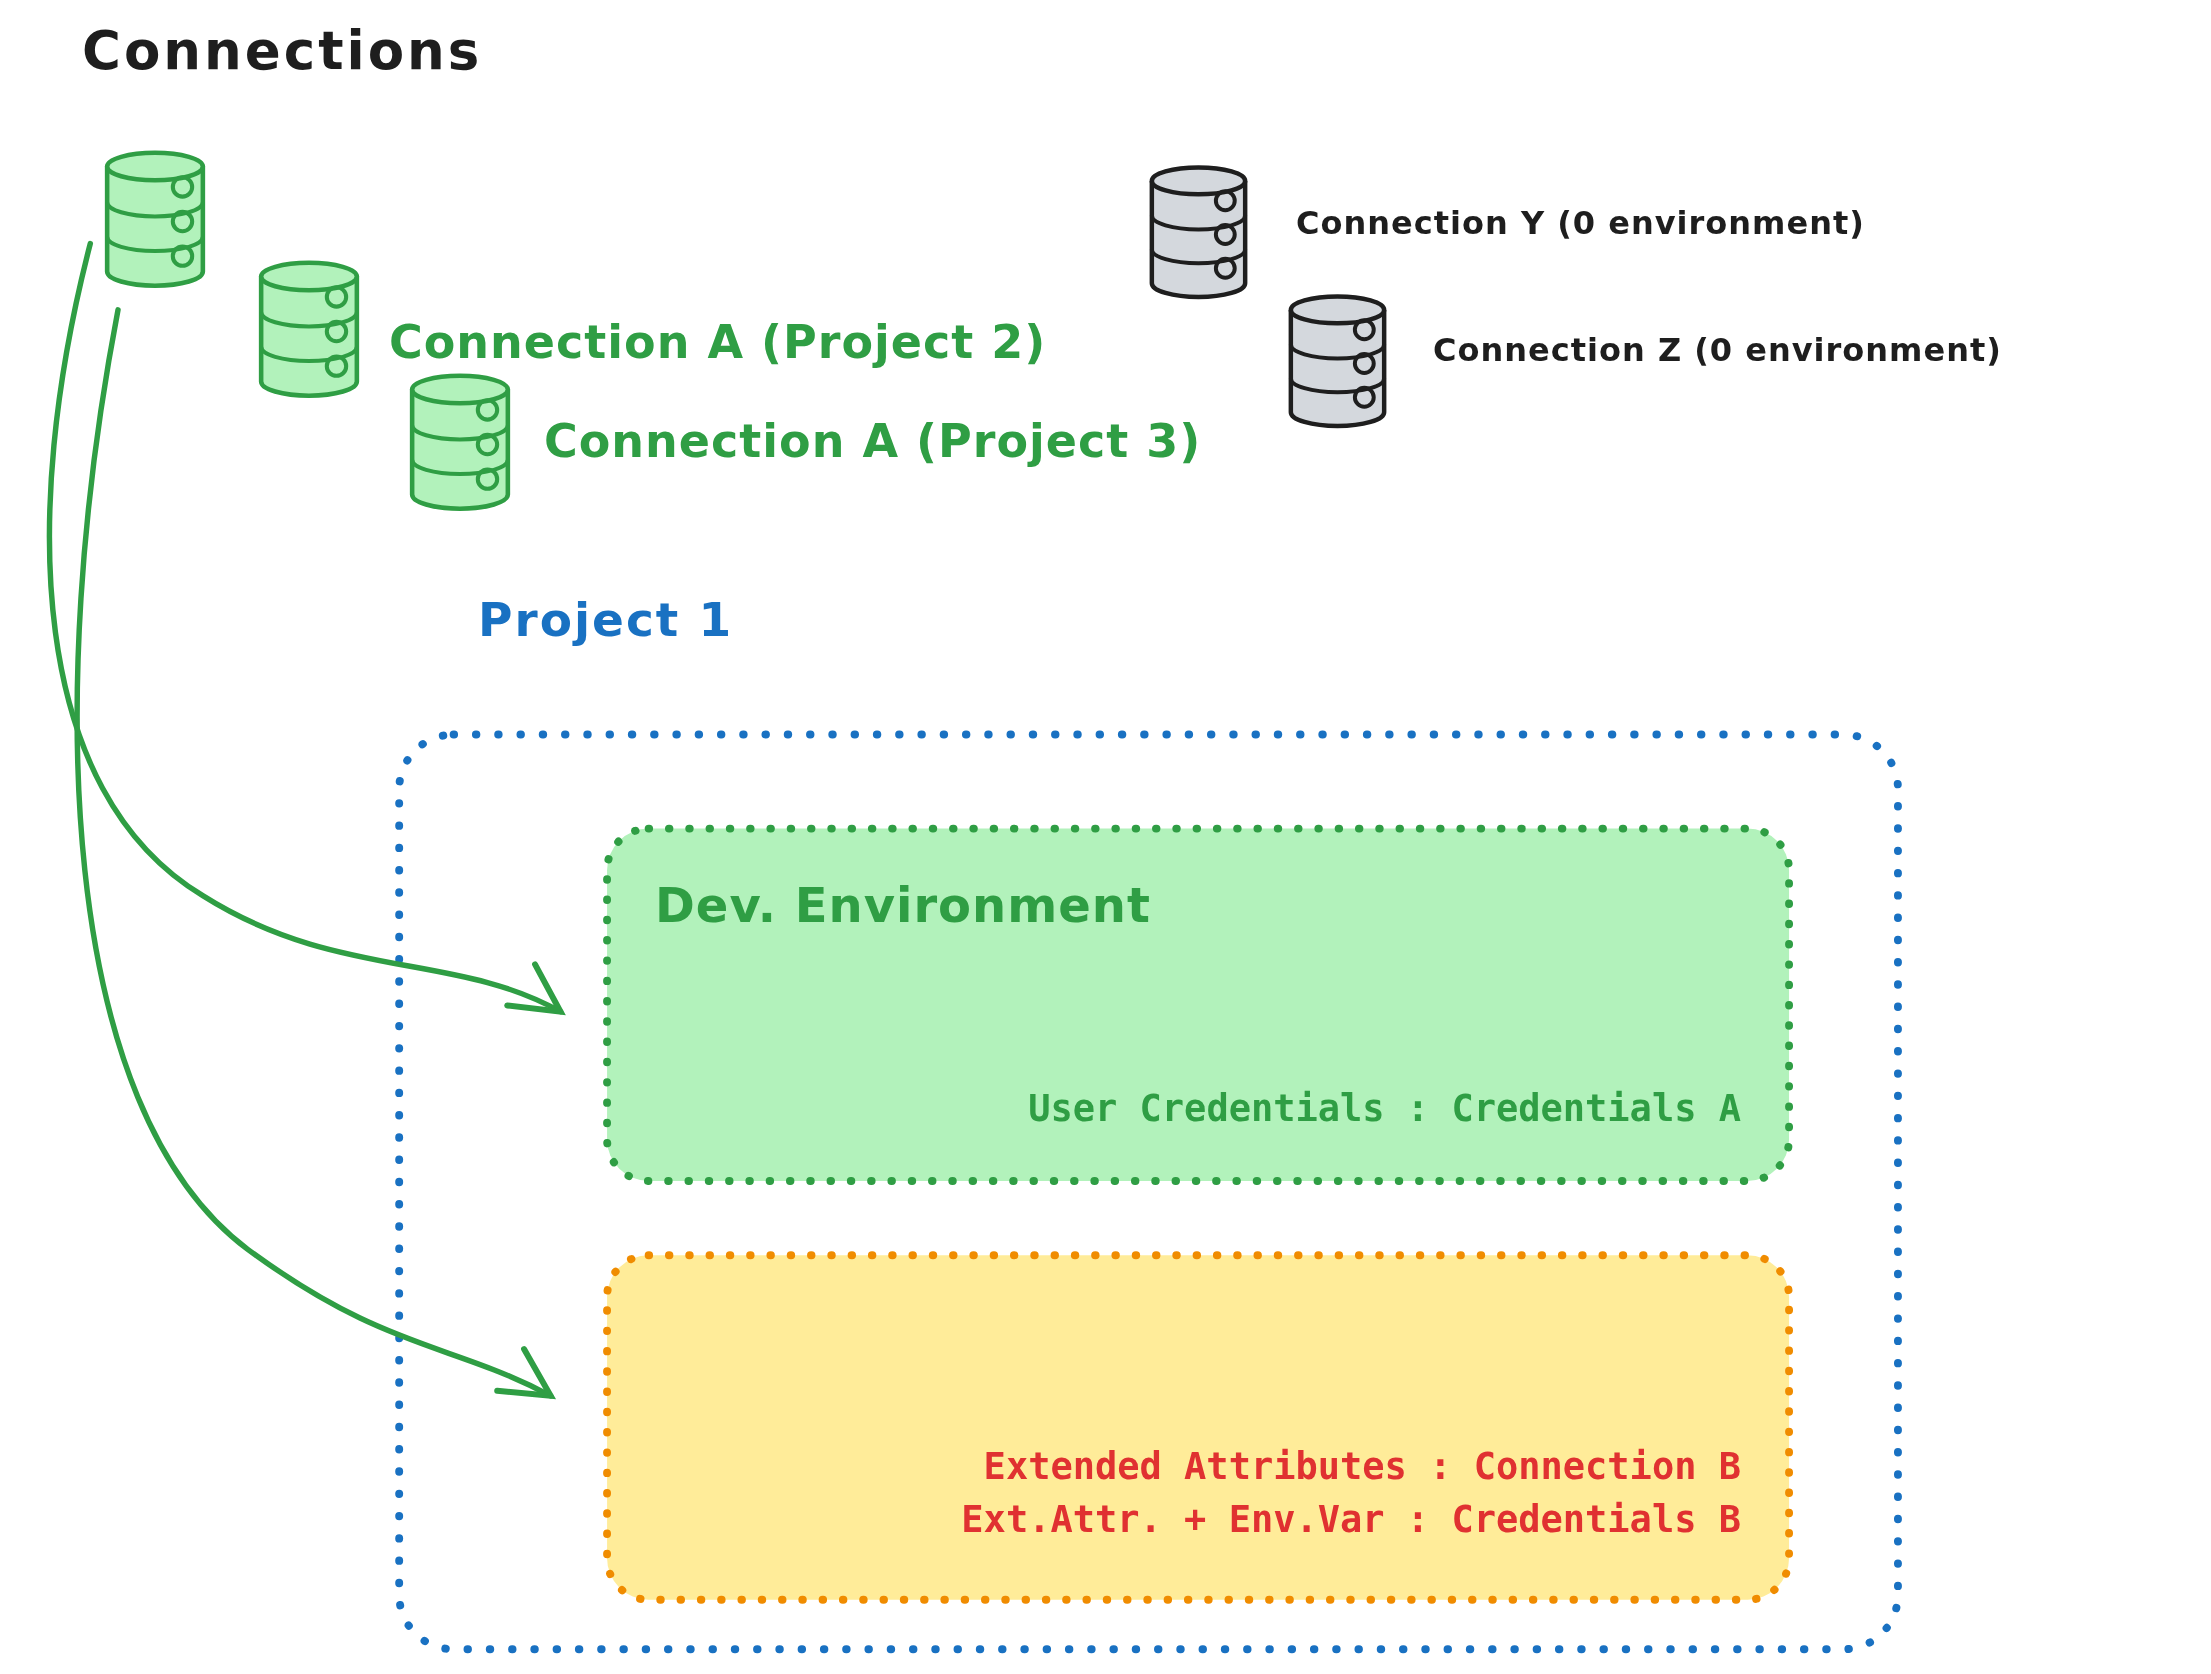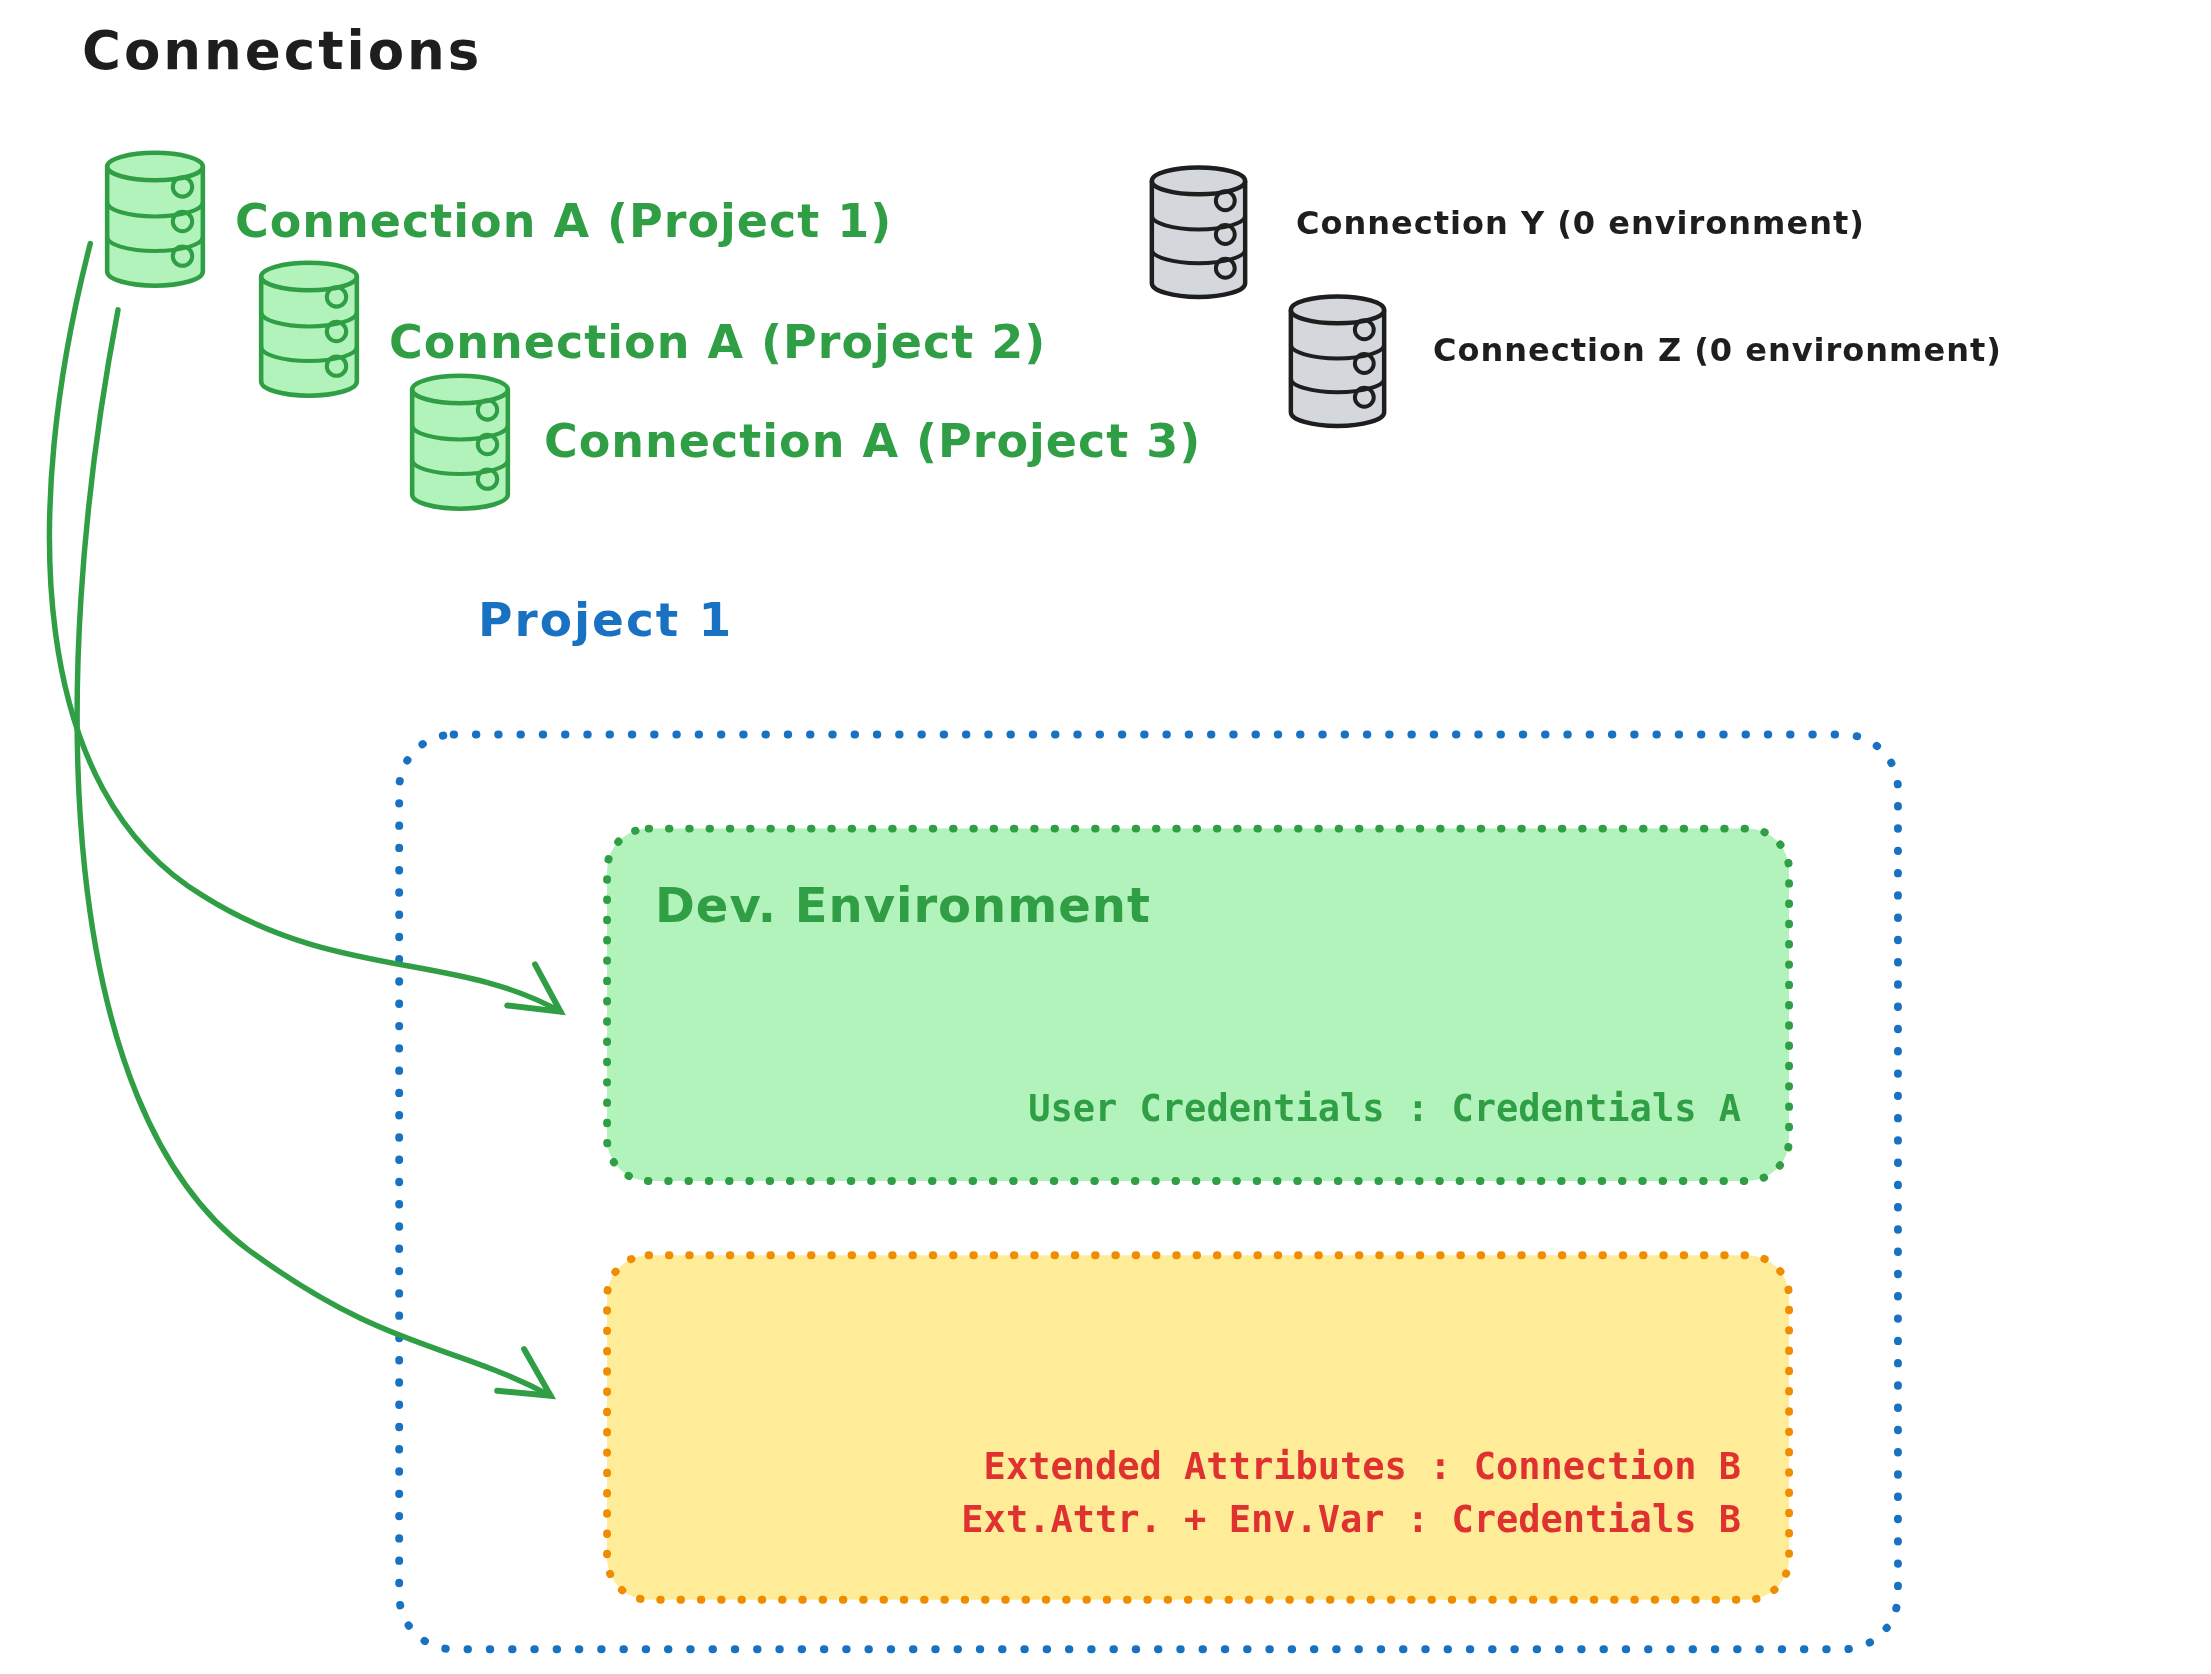--- a/index.html
+++ b/index.html
@@ -81,21 +81,20 @@
   <svg class="abs db-icon db-green db1" width="112" height="141" viewBox="0 0 110 138">
       <use href="#db"></use>
     </svg>
   <svg class="abs db-icon db-green db2" width="112" height="141" viewBox="0 0 110 138">
       <use href="#db"></use>
     </svg>
   <svg class="abs db-icon db-green db3" width="112" height="141" viewBox="0 0 110 138">
       <use href="#db"></use>
     </svg>
 
-  <div class="abs hand label-green lbl-g1">Connection A (Project 1)</div>
   <div class="abs hand label-green lbl-g2">Connection A (Project 2)</div>
   <div class="abs hand label-green lbl-g3">Connection A (Project 3)</div>
 
   <svg class="abs db-icon db-gray dby" width="111" height="137" viewBox="0 0 110 138">
       <use href="#db"></use>
     </svg>
   <svg class="abs db-icon db-gray dbz" width="111" height="137" viewBox="0 0 110 138">
       <use href="#db"></use>
     </svg>
 

